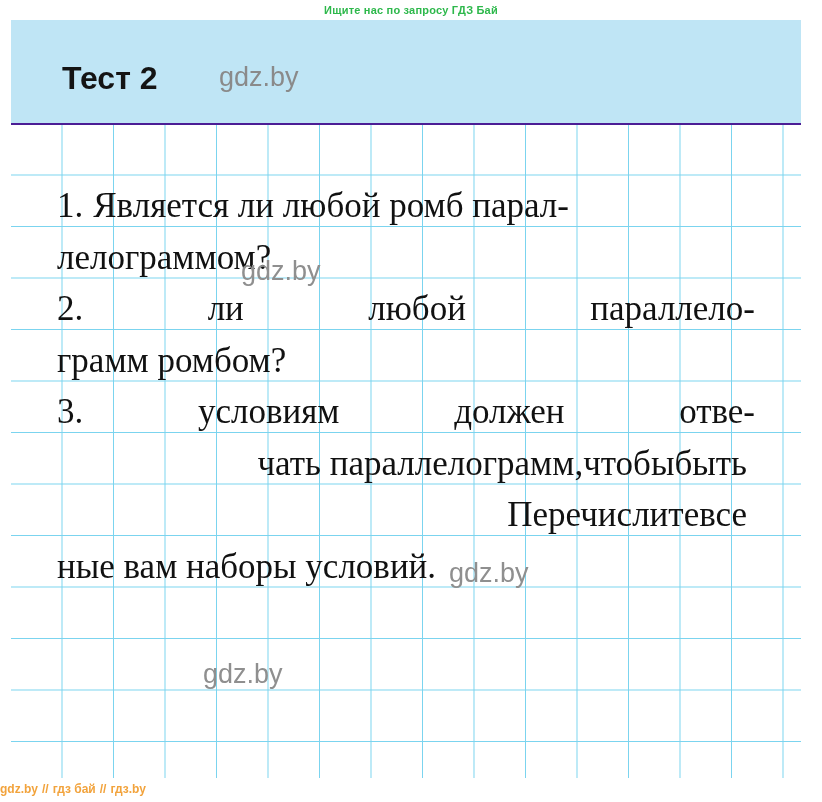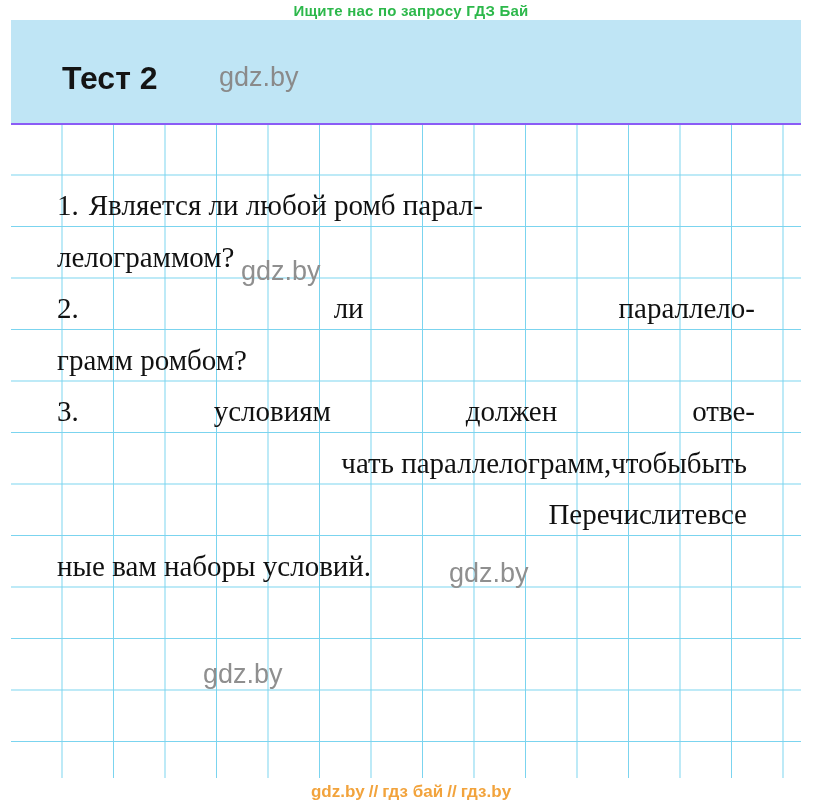--- a/index.html
+++ b/index.html
@@ -18,21 +18,21 @@
   
   .top-banner {
     position: absolute;
     top: 0;
     left: 0;
     width: 822px;
     height: 20px;
     display: flex;
     align-items: center;
     justify-content: center;
-    font-size: 15px;
+    font-size: 11px;
     font-weight: bold;
     color: #2db84b;
     letter-spacing: 0.2px;
   }
 
   
   .sheet {
     position: absolute;
     left: 11px;
     top: 20px;
@@ -56,21 +56,21 @@
   }
 
   
   .header-band {
     position: absolute;
     left: 0;
     top: 0;
     width: 790px;
     height: 105px;
     background: #bfe5f5;
-    border-bottom: 2px solid #8b5cf6;
+    border-bottom: 2px solid #4c1d95;
     box-sizing: border-box;
   }
   .header-band .title {
     position: absolute;
     left: 51px;
     top: 40px;
     font-size: 32px;
     font-weight: bold;
     color: #141414;
     font-family: "Liberation Sans", sans-serif;
@@ -86,21 +86,21 @@
 
   
   .content {
     position: absolute;
     left: 46px;
     top: 160px;
     width: 700px;
   }
   .qline {
     font-family: "Liberation Serif", serif;
-    font-size: 29px;
+    font-size: 35px;
     color: #111111;
     line-height: 51.5px;
     white-space: nowrap;
   }
   .qline.just {
     display: flex;
     justify-content: space-between;
     width: 698px;
   }
   .qline.just-narrow {
@@ -122,22 +122,21 @@
   .wm-1 { left: 230px; top: 236px; font-size: 27px; }
   .wm-2 { left: 438px; top: 538px; font-size: 27px; }
   .wm-3 { left: 192px; top: 639px; font-size: 27px; }
 
   
   .footer {
     position: absolute;
     left: 0;
     top: 782px;
     width: 822px;
-    text-align: center;
-    font-size: 17px;
+    font-size: 12px;
     font-weight: bold;
     color: #f2a33c;
   }
   .footer .sep { color: #f2a33c; margin: 0 4px; }
 </style>
 </head>
 <body>
 
 <div class="top-banner">
   <span>Ищите нас по запросу ГДЗ Бай</span>
@@ -157,20 +156,21 @@
     <div class="qline">
       <span class="num">1.</span><span>Является ли любой ромб парал-</span>
     </div>
     <div class="qline">
       <span>лелограммом?</span>
     </div>
 
     <div class="qline just">
       <span>2.</span>
       <span>ли</span>
+      <span>любой</span>
       <span>параллело-</span>
     </div>
     <div class="qline">
       <span>грамм ромбом?</span>
     </div>
 
     <div class="qline just">
       <span>3.</span>
       <span>условиям</span>
       <span>должен</span>

